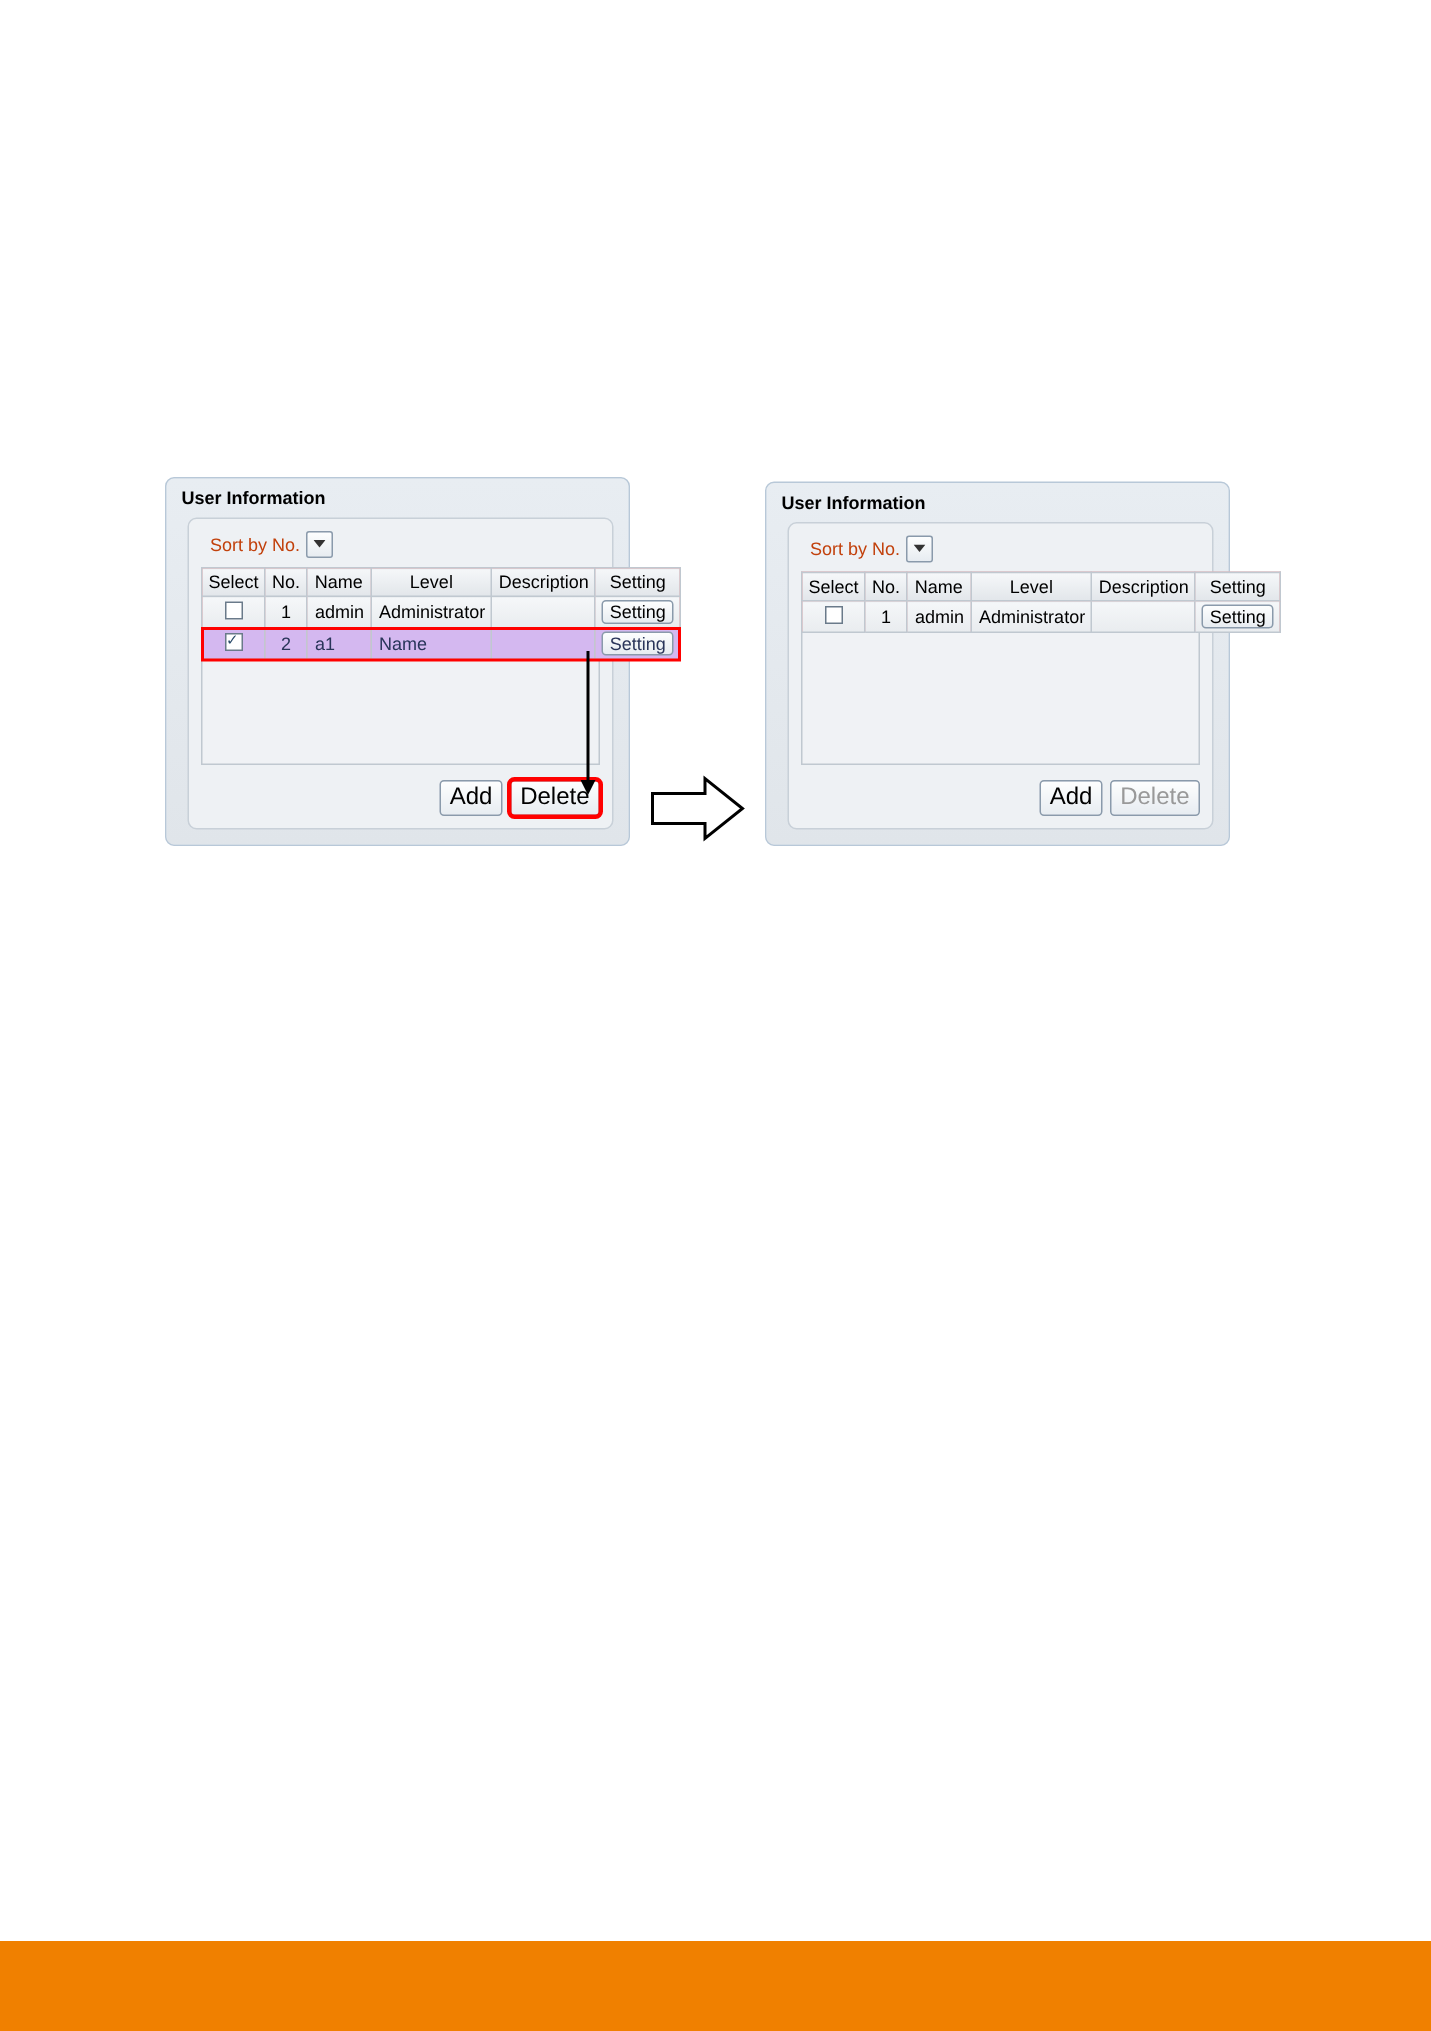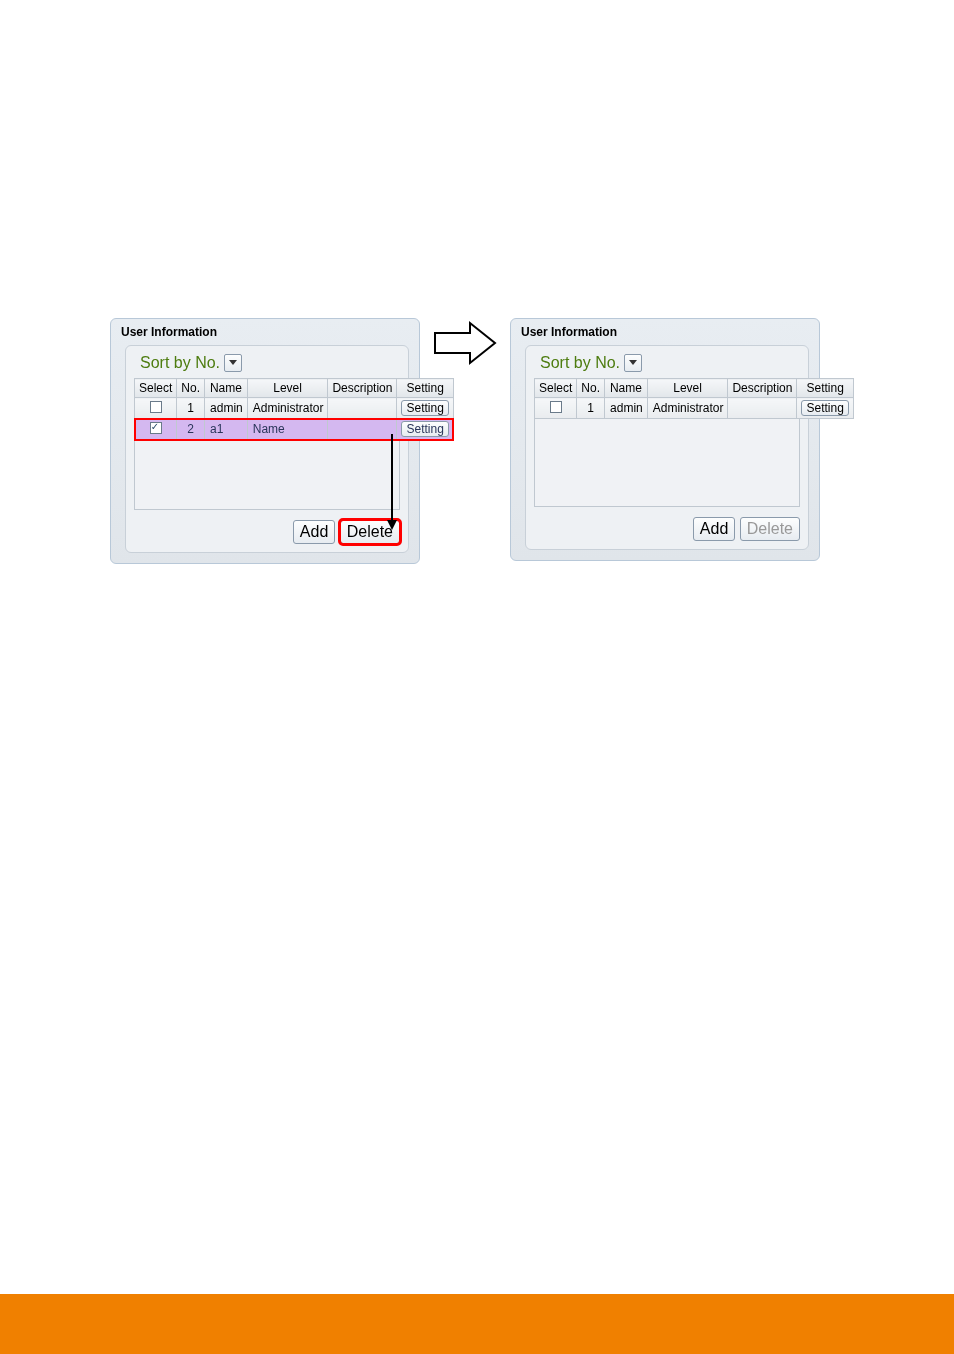--- a/index.html
+++ b/index.html
@@ -9,21 +9,21 @@
       width: 954px;
       height: 1354px;
       position: relative;
     }
     .container {
       position: absolute;
       top: 318px;
       left: 110px;
       width: 734px;
       display: flex;
-      align-items: flex-start;
+      align-items: flex-end;
       gap: 10px;
     }
     .panel {
       border: 1px solid #b8c8d8;
       border-radius: 6px;
       background: linear-gradient(to bottom, #e8edf2 0%, #e0e5ea 100%);
       width: 310px;
       padding: 6px 10px 10px 10px;
     }
     .panel-title {
@@ -33,22 +33,22 @@
       margin-bottom: 6px;
     }
     .sort-row {
       display: flex;
       align-items: center;
       gap: 2px;
       margin-bottom: 6px;
       margin-left: 6px;
     }
     .sort-label {
-      font-size: 16px;
-      color: #4d7c0f;
+      font-size: 12px;
+      color: #c2410c;
       margin-right: 2px;
     }
     .sort-select {
       width: 18px;
       height: 18px;
       border: 1px solid #8a9aab;
       border-radius: 2px;
       background: linear-gradient(to bottom, #fdfefe, #e7ecf1);
       display: inline-flex;
       align-items: center;

